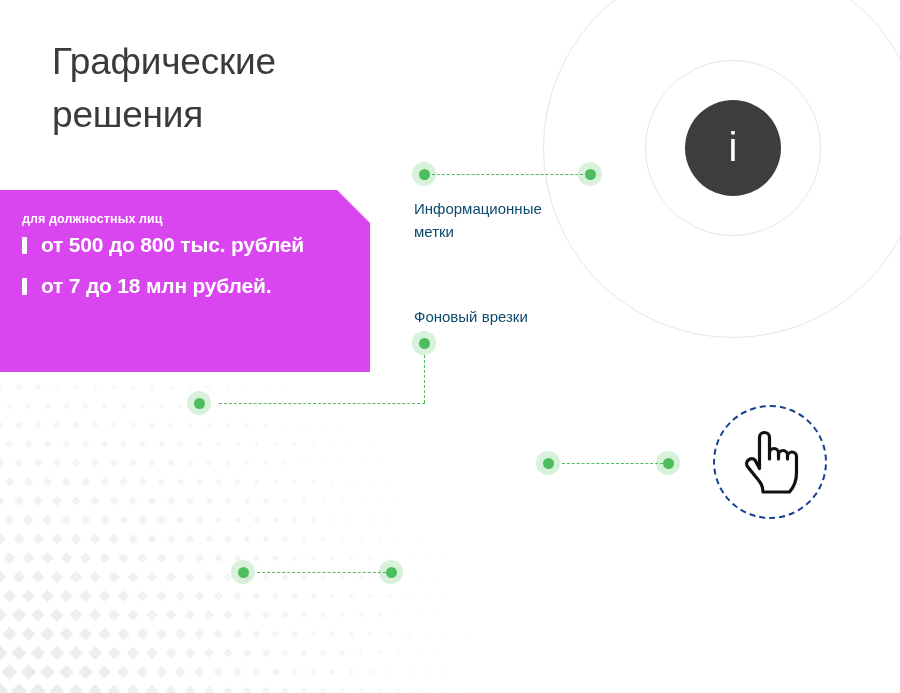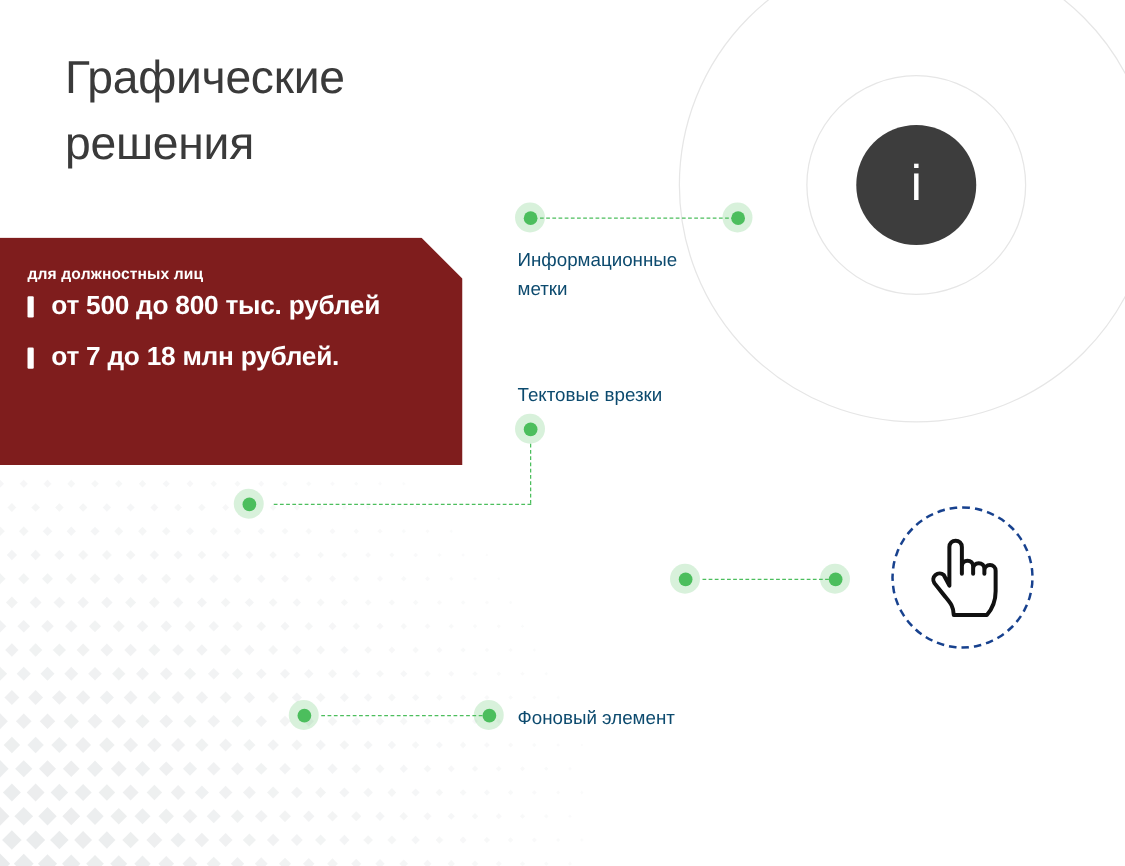--- a/index.html
+++ b/index.html
@@ -98,21 +98,21 @@
     letter-spacing: -0.2px;
   }
 
   
   #fine-card {
     position: absolute;
     left: 0px;
     top: 190px;
     width: 422px;
     height: 182px;
-    background: #7f1d1d;
+    background: #d946ef;
     color: #ffffff;
     box-sizing: border-box;
     padding: 20px 22px 0 22px;
     clip-path: polygon(0 0, 337px 0, 370px 33px, 370px 100%, 0 100%);
   }
   .fine-caption {
     font-size: 12.5px;
     font-weight: bold;
     line-height: 1.45;
     letter-spacing: 0.1px;
@@ -739,28 +739,27 @@
       </div>
     </div>
   </div>
 
   <div class="conn conn-h" style="left:432px; top:174px; width:156px;"></div>
   <div class="dot" style="left:412px; top:162px;"></div>
   <div class="dot" style="left:578px; top:162px;"></div>
   <div class="anno-label" id="label-info-marks">Информационные
 метки</div>
 
-  <div class="anno-label" id="label-text-insert">Тектовые врезки</div>
+  <div class="anno-label" id="label-text-insert">Фоновый врезки</div>
   <div class="conn conn-v" style="left:424px; top:355px; height:48px;"></div>
   <div class="conn conn-h" style="left:219px; top:403px; width:206px;"></div>
   <div class="dot" style="left:412px; top:331px;"></div>
   <div class="dot" style="left:187px; top:391px;"></div>
 
   <div class="conn conn-h" style="left:562px; top:463px; width:106px;"></div>
   <div class="dot" style="left:536px; top:451px;"></div>
   <div class="dot" style="left:656px; top:451px;"></div>
 
-  <div class="anno-label" id="label-bg-element">Фоновый элемент</div>
   <div class="conn conn-h" style="left:257px; top:572px; width:134px;"></div>
   <div class="dot" style="left:231px; top:560px;"></div>
   <div class="dot" style="left:379px; top:560px;"></div>
 
 </div>
 
 </body></html>

